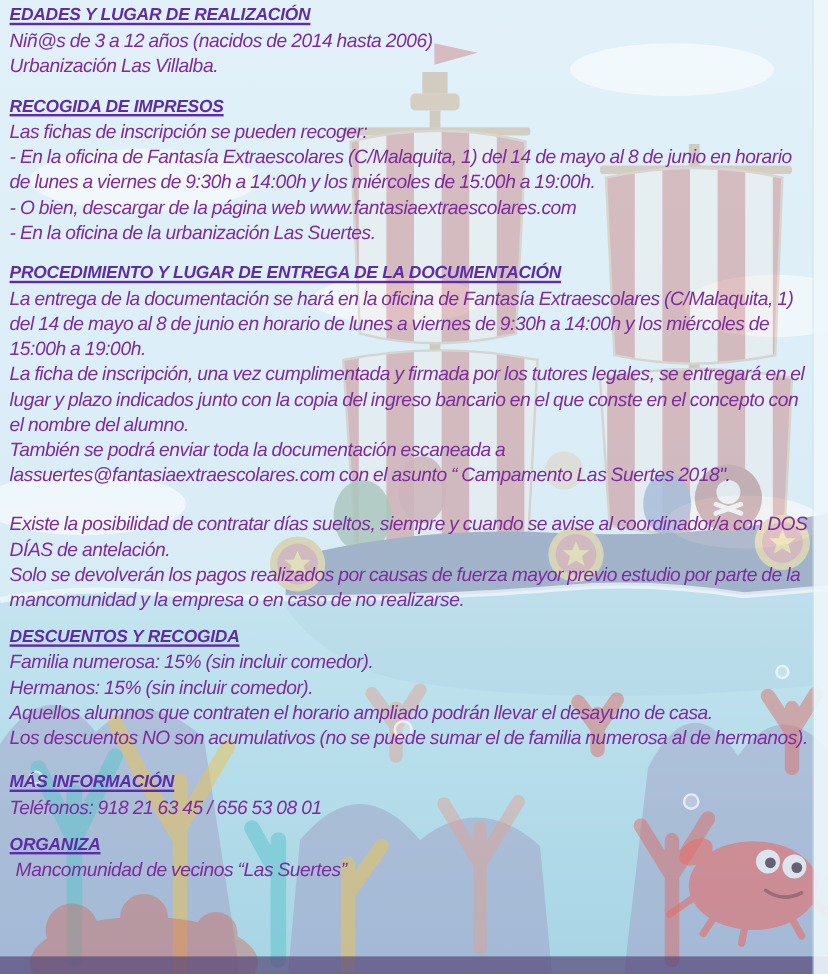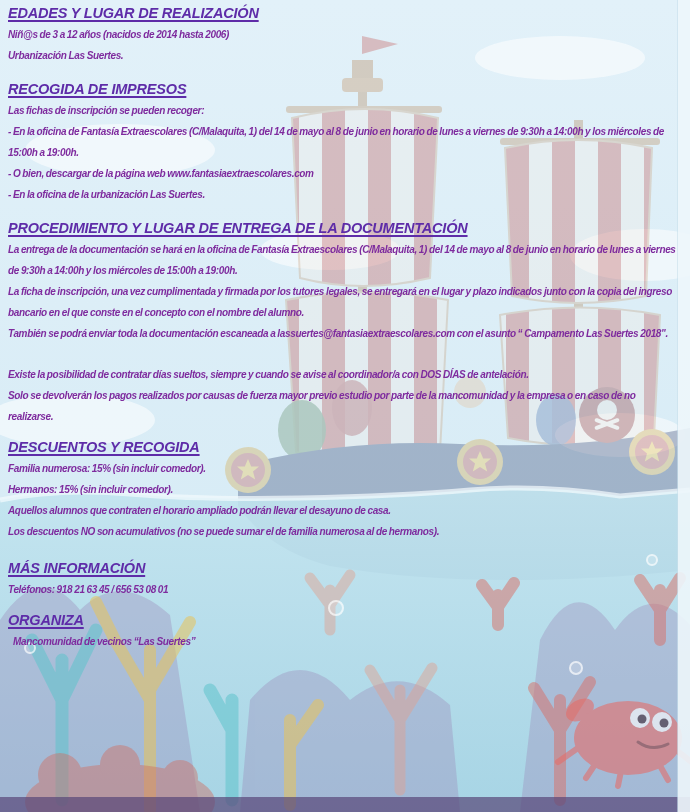--- a/index.html
+++ b/index.html
@@ -25,23 +25,23 @@
     font-weight:700;
     font-style:italic;
     color:var(--hd);
     text-decoration:underline;
     text-decoration-thickness:1.5px;
     text-underline-offset:2px;
     letter-spacing:-0.2px;
   }
   p{
     margin:0;
-    font-size:10px;
+    font-size:16px;
     line-height:21px;
-    font-weight:700;
+    font-weight:400;
     font-style:italic;
     color:var(--bd);
     letter-spacing:-0.35px;
     word-spacing:-0.5px;
   }
   .sec.s7 p{padding-left:5px;}
 </style>
 </head>
 <body>
 
@@ -191,21 +191,21 @@
 
     <rect x="678" y="0" width="12" height="812" fill="#edf6fb" opacity="0.9"></rect>
     <rect x="677" y="0" width="1" height="812" fill="#c8dfeb" opacity="0.6"></rect>
   </svg>
 
   <div class="content">
 
     <section class="sec s1">
       <h2>EDADES Y LUGAR DE REALIZACIÓN</h2>
       <p>Niñ@s de 3 a 12 años (nacidos de 2014 hasta 2006)</p>
-      <p>Urbanización Las Suertes.</p>
+      <p>Urbanización Las Villalba.</p>
     </section>
 
     <section class="sec s2">
       <h2>RECOGIDA DE IMPRESOS</h2>
       <p>Las fichas de inscripción se pueden recoger:</p>
       <p>- En la oficina de Fantasía Extraescolares (C/Malaquita, 1) del 14 de mayo al 8 de junio en horario de lunes a viernes de 9:30h a 14:00h y los miércoles de 15:00h a 19:00h.</p>
       <p>- O bien, descargar de la página web www.fantasiaextraescolares.com</p>
       <p>- En la oficina de la urbanización Las Suertes.</p>
     </section>
 

